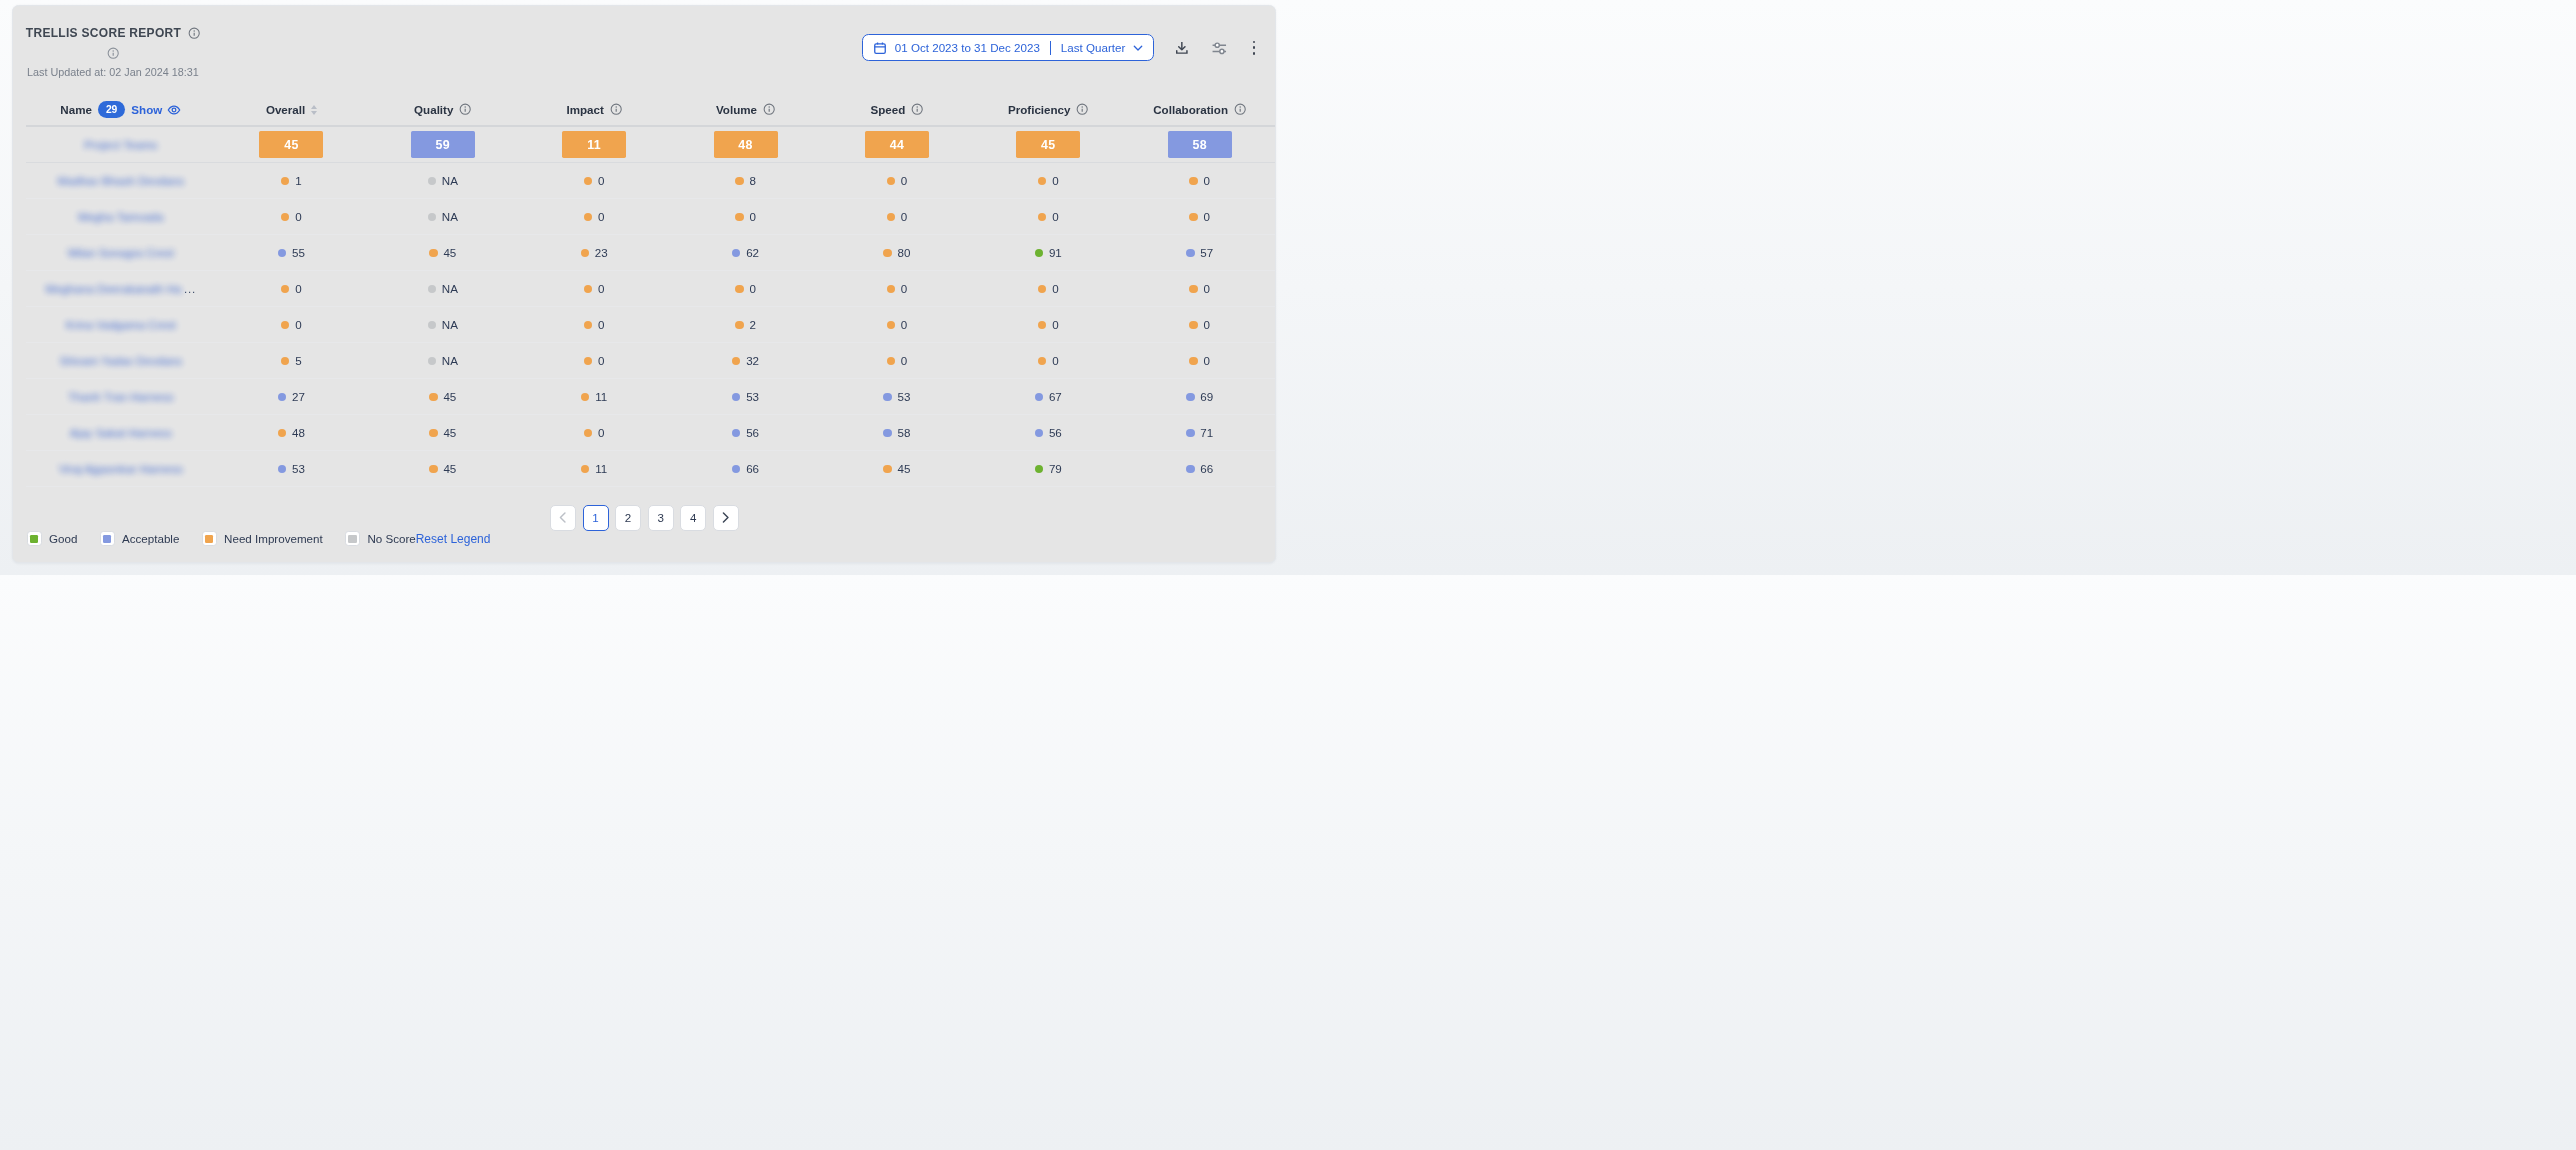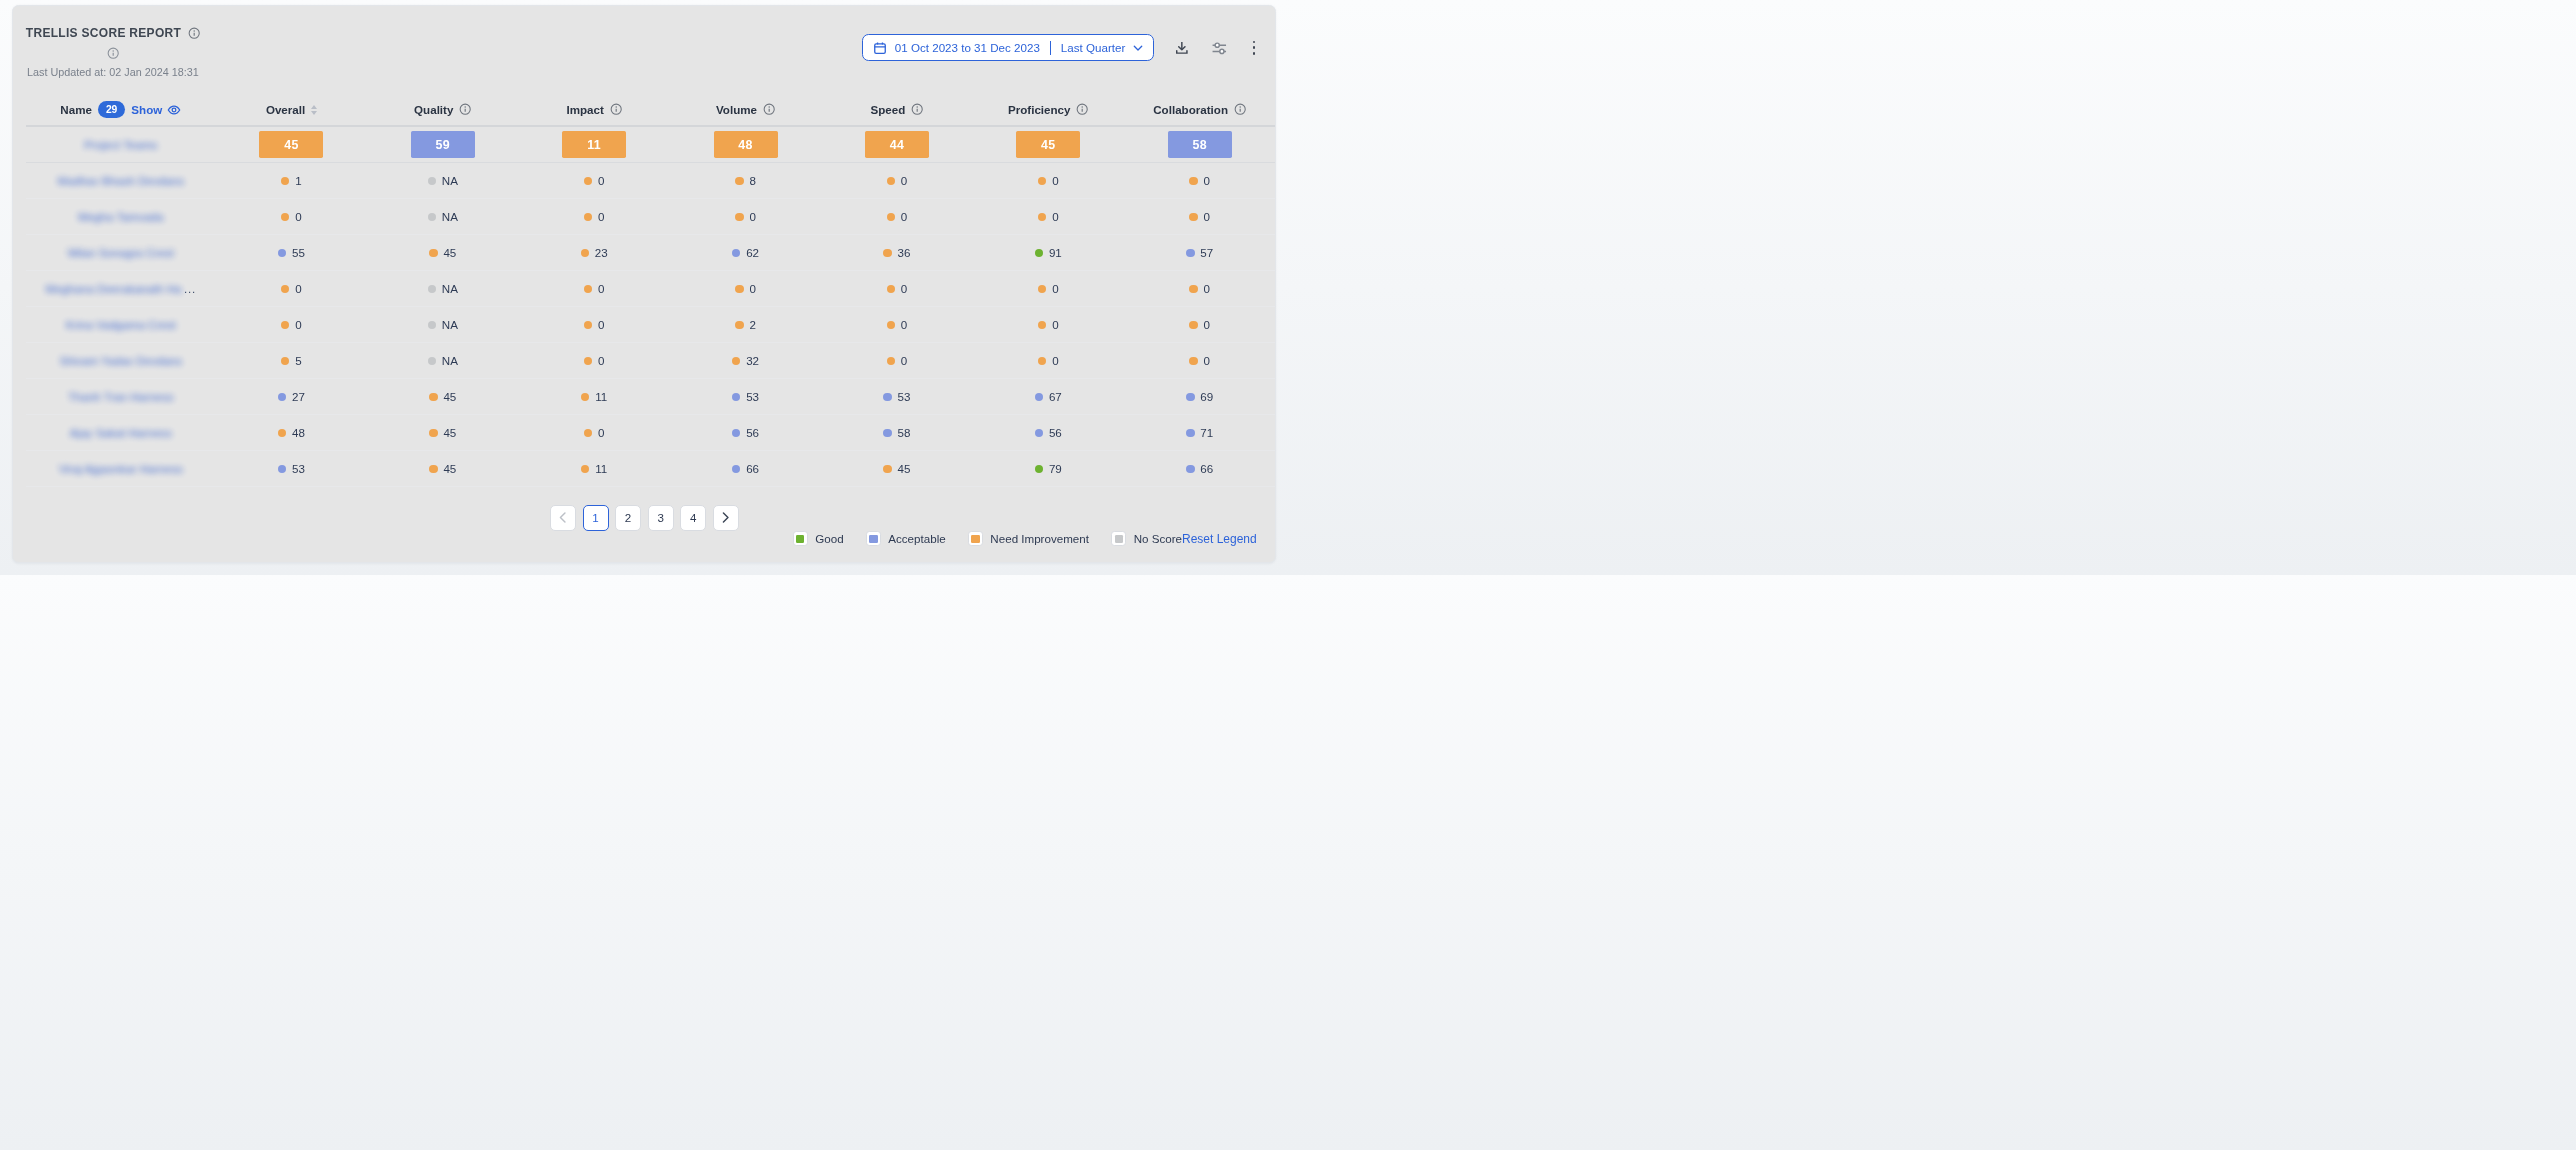--- a/index.html
+++ b/index.html
@@ -56,22 +56,22 @@
     justify-content:center; color:#fff; font-size:12.4px; font-weight:700; letter-spacing:0.4px; }
 
   
   .pagination { display:flex; justify-content:center; align-items:center; gap:6.6px; margin-top:17.4px; }
   .page-btn { width:26px; height:26px; border:0.8px solid #d9dce1; border-radius:5px; background:#fff;
     display:flex; align-items:center; justify-content:center; font-size:11.6px; font-weight:500;
     color:#2e3a52; cursor:pointer; font-family:inherit; }
   .page-btn.active { border-color:#2d63d9; color:#2d63d9; }
 
   
-  .legend-row { position:absolute; left:0; right:3px; bottom:0; height:38px;
-    display:flex; align-items:center; justify-content:flex-end; padding:0 15.7px 8.3px 13.2px; }
+  .legend-row { position:absolute; left:0; right:16px; bottom:0; height:38px;
+    display:flex; align-items:center; justify-content:flex-start; padding:0 15.7px 8.3px 13.2px; }
   .legend-items { display:flex; align-items:center; gap:22.3px; }
   .legend-item { display:flex; align-items:center; gap:7.4px; cursor:pointer; }
   .legend-box { width:15px; height:15px; border:0.8px solid #d9dce1; border-radius:3.3px;
     display:flex; align-items:center; justify-content:center; background:#fff; }
   .legend-swatch { width:8.3px; height:8.3px; border-radius:1.2px; }
   .legend-label { font-size:11.6px; color:#2e3a52; }
   .reset-link { font-size:12px; color:#2d63d9; font-weight:500; text-decoration:none; cursor:pointer; }
 </style>
 </head>
 <body>
@@ -351,21 +351,21 @@
         </div>
         <div class="tcell">
           <span class="score-pair">
             <span class="dot" style="background:#8499e0"></span>
             <span class="score-val">62</span>
           </span>
         </div>
         <div class="tcell">
           <span class="score-pair">
             <span class="dot" style="background:#f0a44e"></span>
-            <span class="score-val">36</span>
+            <span class="score-val">80</span>
           </span>
         </div>
         <div class="tcell">
           <span class="score-pair">
             <span class="dot" style="background:#6db230"></span>
             <span class="score-val">91</span>
           </span>
         </div>
         <div class="tcell">
           <span class="score-pair">

